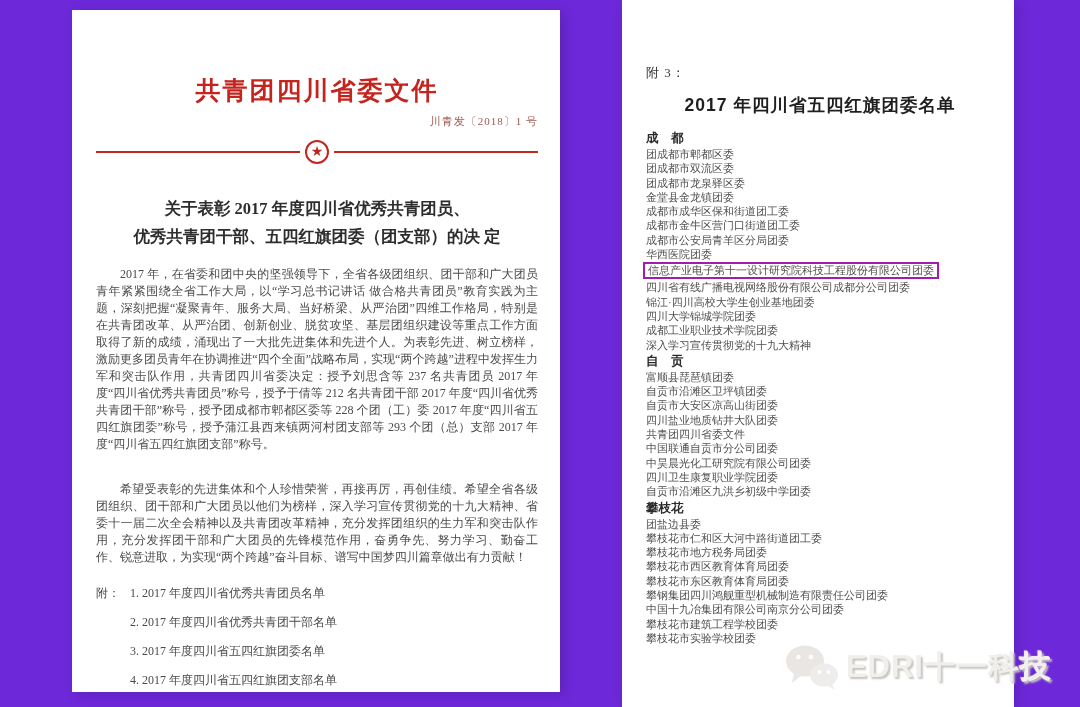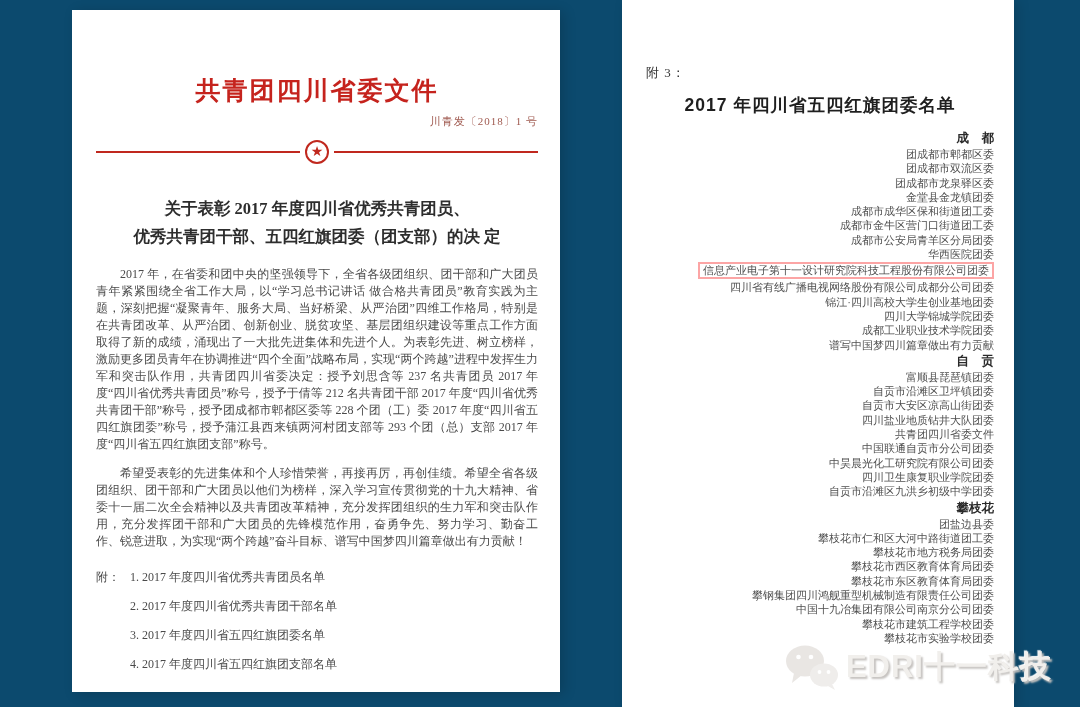--- a/index.html
+++ b/index.html
@@ -1,19 +1,19 @@
 <!DOCTYPE html>
 <html><head>
 <meta charset="utf-8">
 <style>
   * { margin:0; padding:0; box-sizing:border-box; }
   html,body { width:1080px; height:707px; overflow:hidden; }
   body { font-family:"Liberation Serif","DejaVu Serif",serif; background:#f3f1ef; }
 
-  .canvas { position:relative; width:1080px; height:707px; background:#0c4a6e; }
+  .canvas { position:relative; width:1080px; height:707px; background:#6d28d9; }
 
   .page { position:absolute; background:#ffffff; }
   .left-page {
     left:72px; top:10px; width:488px; height:682px;
     box-shadow: 4px 2px 12px rgba(0,0,0,.16);
     padding:64px 22px 0 24px;
   }
   .right-page {
     left:622px; top:0; width:392px; height:707px;
     box-shadow: 4px 2px 12px rgba(0,0,0,.13);
@@ -27,35 +27,35 @@
   .divider .line { flex:1; height:2px; background:#c0281e; }
   .star-badge {
     width:24px; height:24px; border:2px solid #c0281e; border-radius:50%;
     margin:0 5px; color:#c0281e; font-size:14px; line-height:20px; text-align:center;
     background:#fff;
   }
 
   .doc-title { margin-top:31px; text-align:center; font-size:16.5px; font-weight:bold; color:#2d2d2d; line-height:28px; }
 
   .body-p { margin-top:15px; font-size:12px; line-height:17px; color:#4a4a4a; text-align:justify; text-indent:2em; }
-  .body-p + .body-p { margin-top:12px; }
+  .body-p + .body-p { margin-top:28px; }
 
   .attachments { margin-top:13px; font-size:12px; color:#4a4a4a; }
   .att-row { display:flex; line-height:29px; }
   .att-label { width:34px; flex:0 0 34px; }
   .att-indent { padding-left:34px; }
 
   .annex { font-size:13px; color:#333; letter-spacing:1px; }
   .list-title { margin-top:11px; text-align:center; font-size:17.5px; font-weight:bold; color:#1f1f1f;
                 font-family:"Liberation Sans","DejaVu Sans",sans-serif; letter-spacing:1px; }
-  .sections { margin-top:13px; font-size:11px; color:#4f4f4f;text-align:right; }
+  .sections { margin-top:13px; font-size:11px; color:#4f4f4f; }
   .section-head { font-weight:bold; font-size:12.5px; color:#2a2a2a; line-height:17px; margin-top:1px;
                   font-family:"Liberation Sans","DejaVu Sans",sans-serif; }
   .list-item { line-height:14.3px; white-space:nowrap; }
-  .list-item.highlighted { display:inline-block; border:2px solid #fca5a5; padding:0 3px; margin:1px 0 1px -3px; line-height:13px; }
+  .list-item.highlighted { display:inline-block; border:2px solid #a21caf; padding:0 3px; margin:1px 0 1px -3px; line-height:13px; }
 
   .watermark { position:absolute; right:28px; bottom:16px; display:flex; align-items:center; gap:6px;justify-content:flex-end; }
   .wm-text {
     font-family:"Liberation Sans","DejaVu Sans",sans-serif;
     font-size:31px; font-weight:bold; color:#f1efec;
     text-shadow: 2px 2px 2px #c6c3c0, -1px -1px 1px #ffffff;
     letter-spacing:1px;
   }
 </style>
 </head>
@@ -109,21 +109,21 @@
         <div class="list-item">金堂县金龙镇团委</div>
         <div class="list-item">成都市成华区保和街道团工委</div>
         <div class="list-item">成都市金牛区营门口街道团工委</div>
         <div class="list-item">成都市公安局青羊区分局团委</div>
         <div class="list-item">华西医院团委</div>
         <div><div class="list-item highlighted">信息产业电子第十一设计研究院科技工程股份有限公司团委</div></div>
         <div class="list-item">四川省有线广播电视网络股份有限公司成都分公司团委</div>
         <div class="list-item">锦江·四川高校大学生创业基地团委</div>
         <div class="list-item">四川大学锦城学院团委</div>
         <div class="list-item">成都工业职业技术学院团委</div>
-        <div class="list-item">谱写中国梦四川篇章做出有力贡献</div>
+        <div class="list-item">深入学习宣传贯彻党的十九大精神</div>
         <div class="section-head">自　贡</div>
         <div class="list-item">富顺县琵琶镇团委</div>
         <div class="list-item">自贡市沿滩区卫坪镇团委</div>
         <div class="list-item">自贡市大安区凉高山街团委</div>
         <div class="list-item">四川盐业地质钻井大队团委</div>
         <div class="list-item">共青团四川省委文件</div>
         <div class="list-item">中国联通自贡市分公司团委</div>
         <div class="list-item">中昊晨光化工研究院有限公司团委</div>
         <div class="list-item">四川卫生康复职业学院团委</div>
         <div class="list-item">自贡市沿滩区九洪乡初级中学团委</div>

